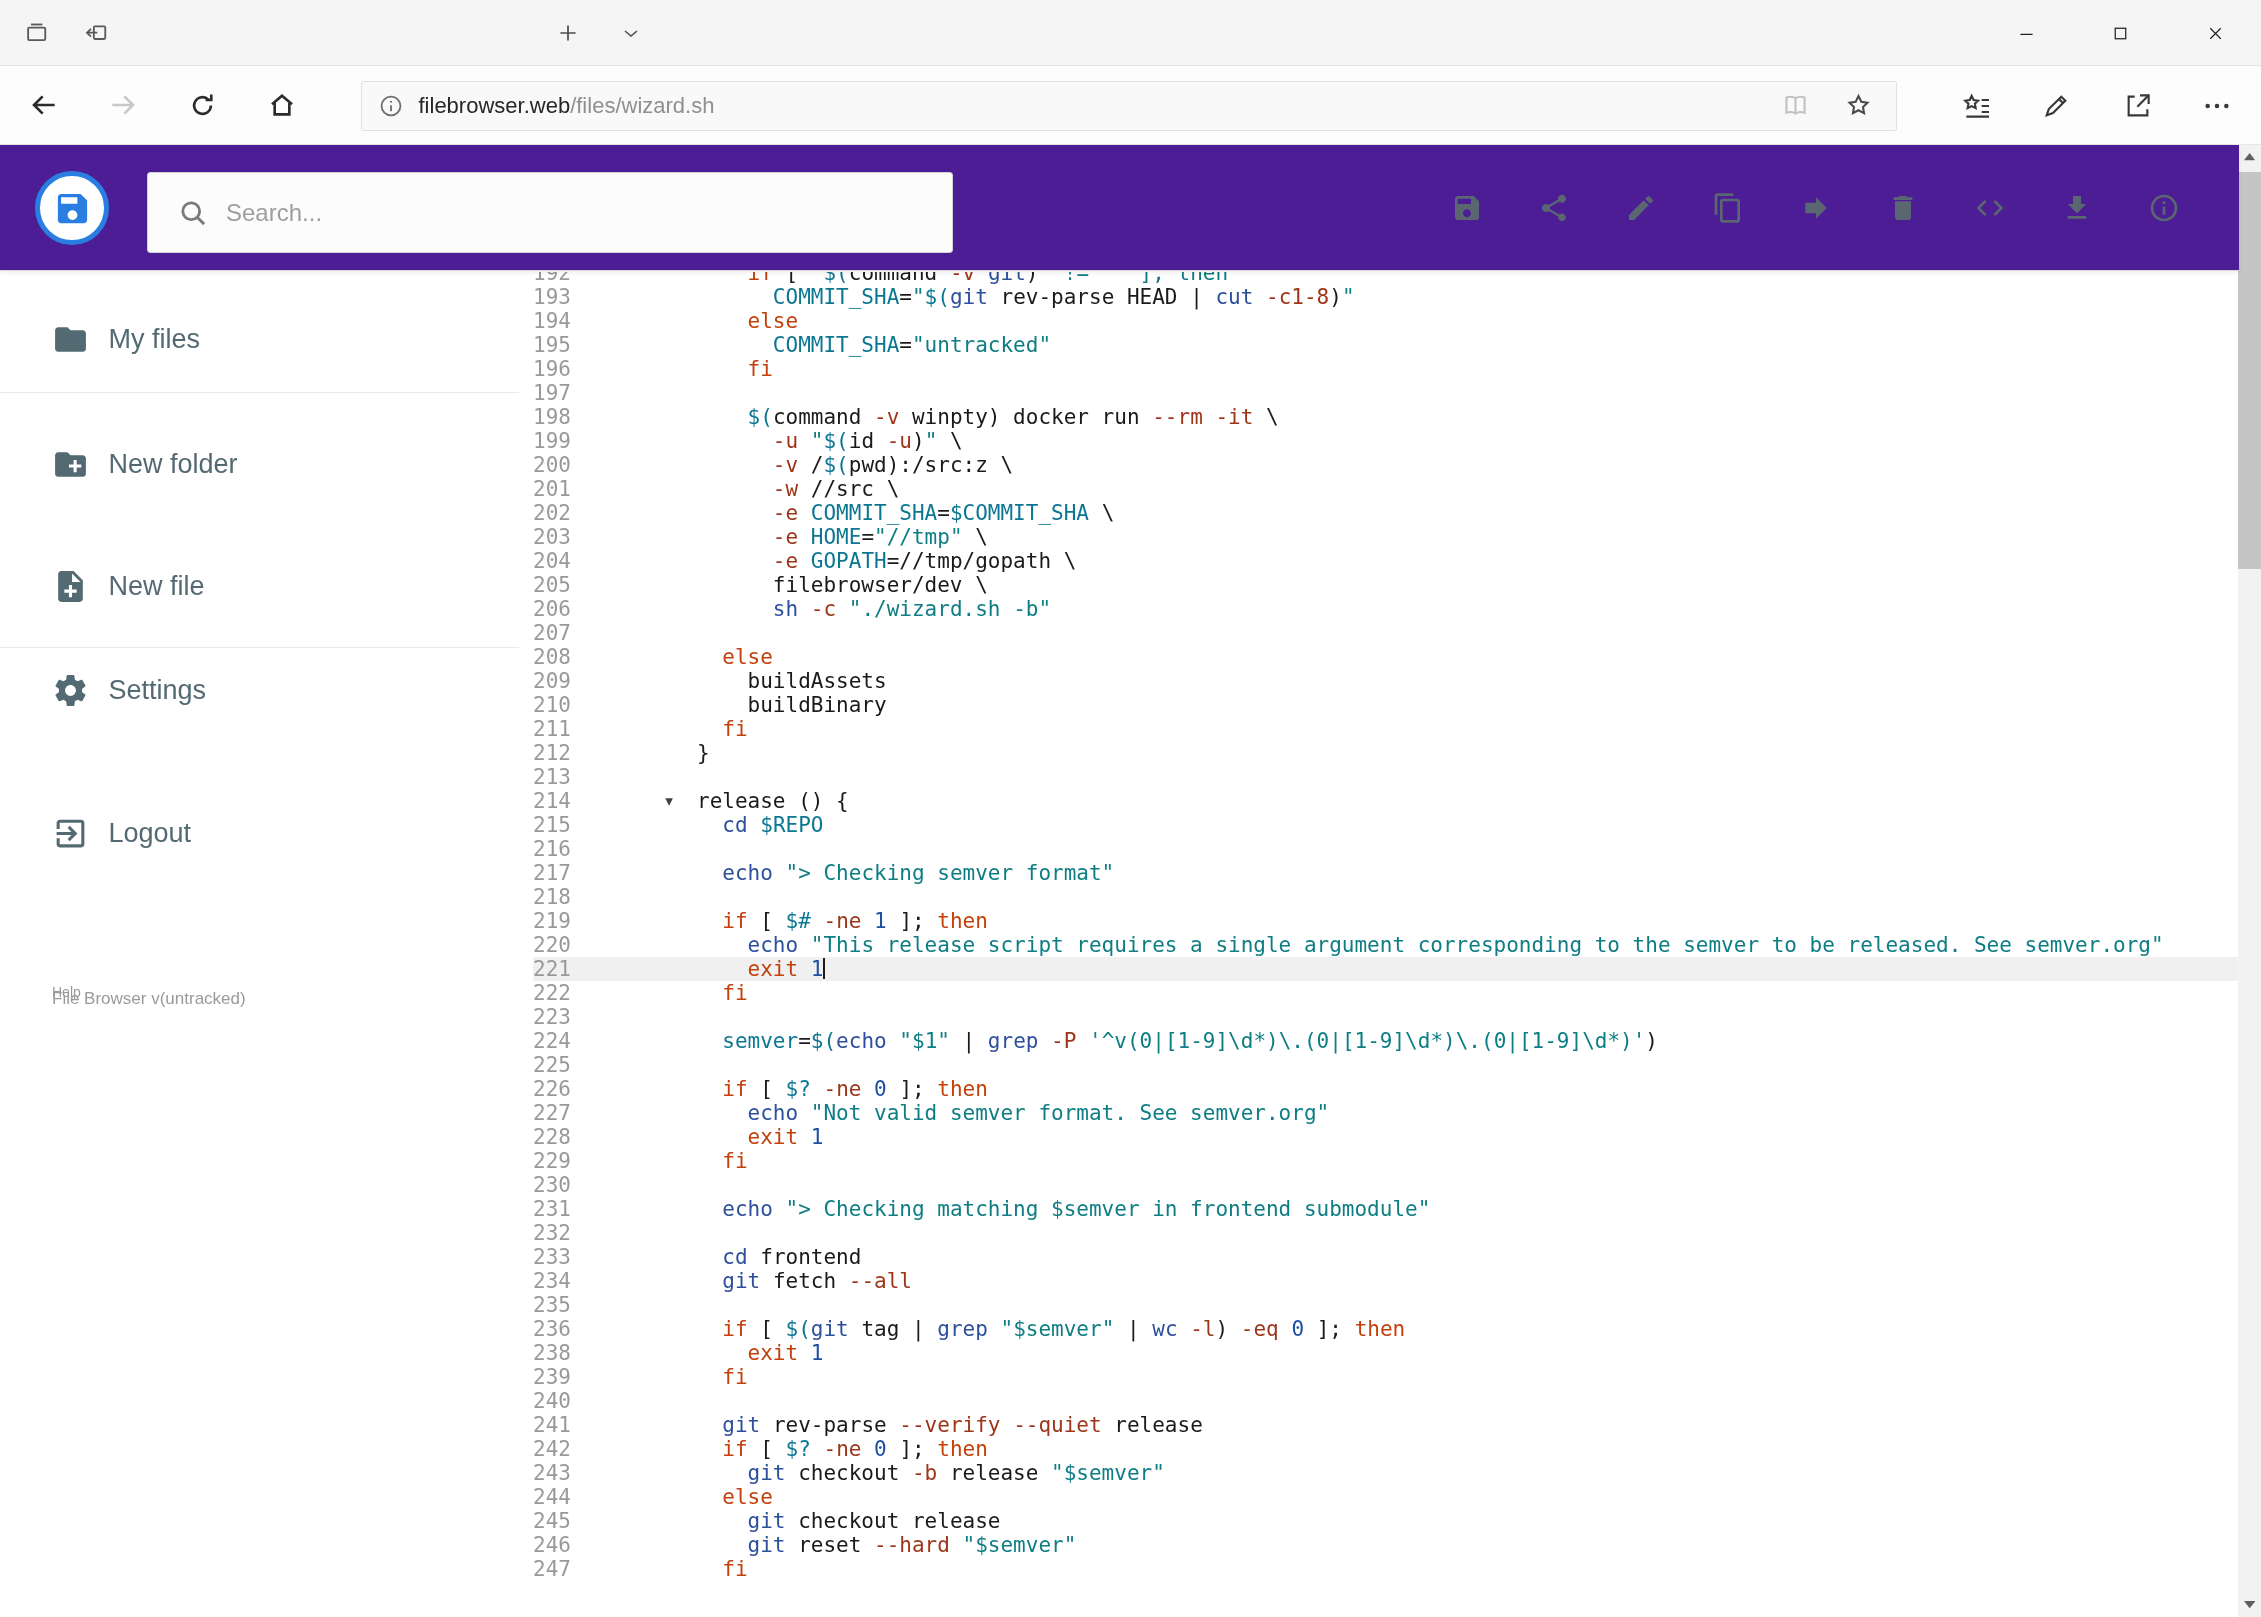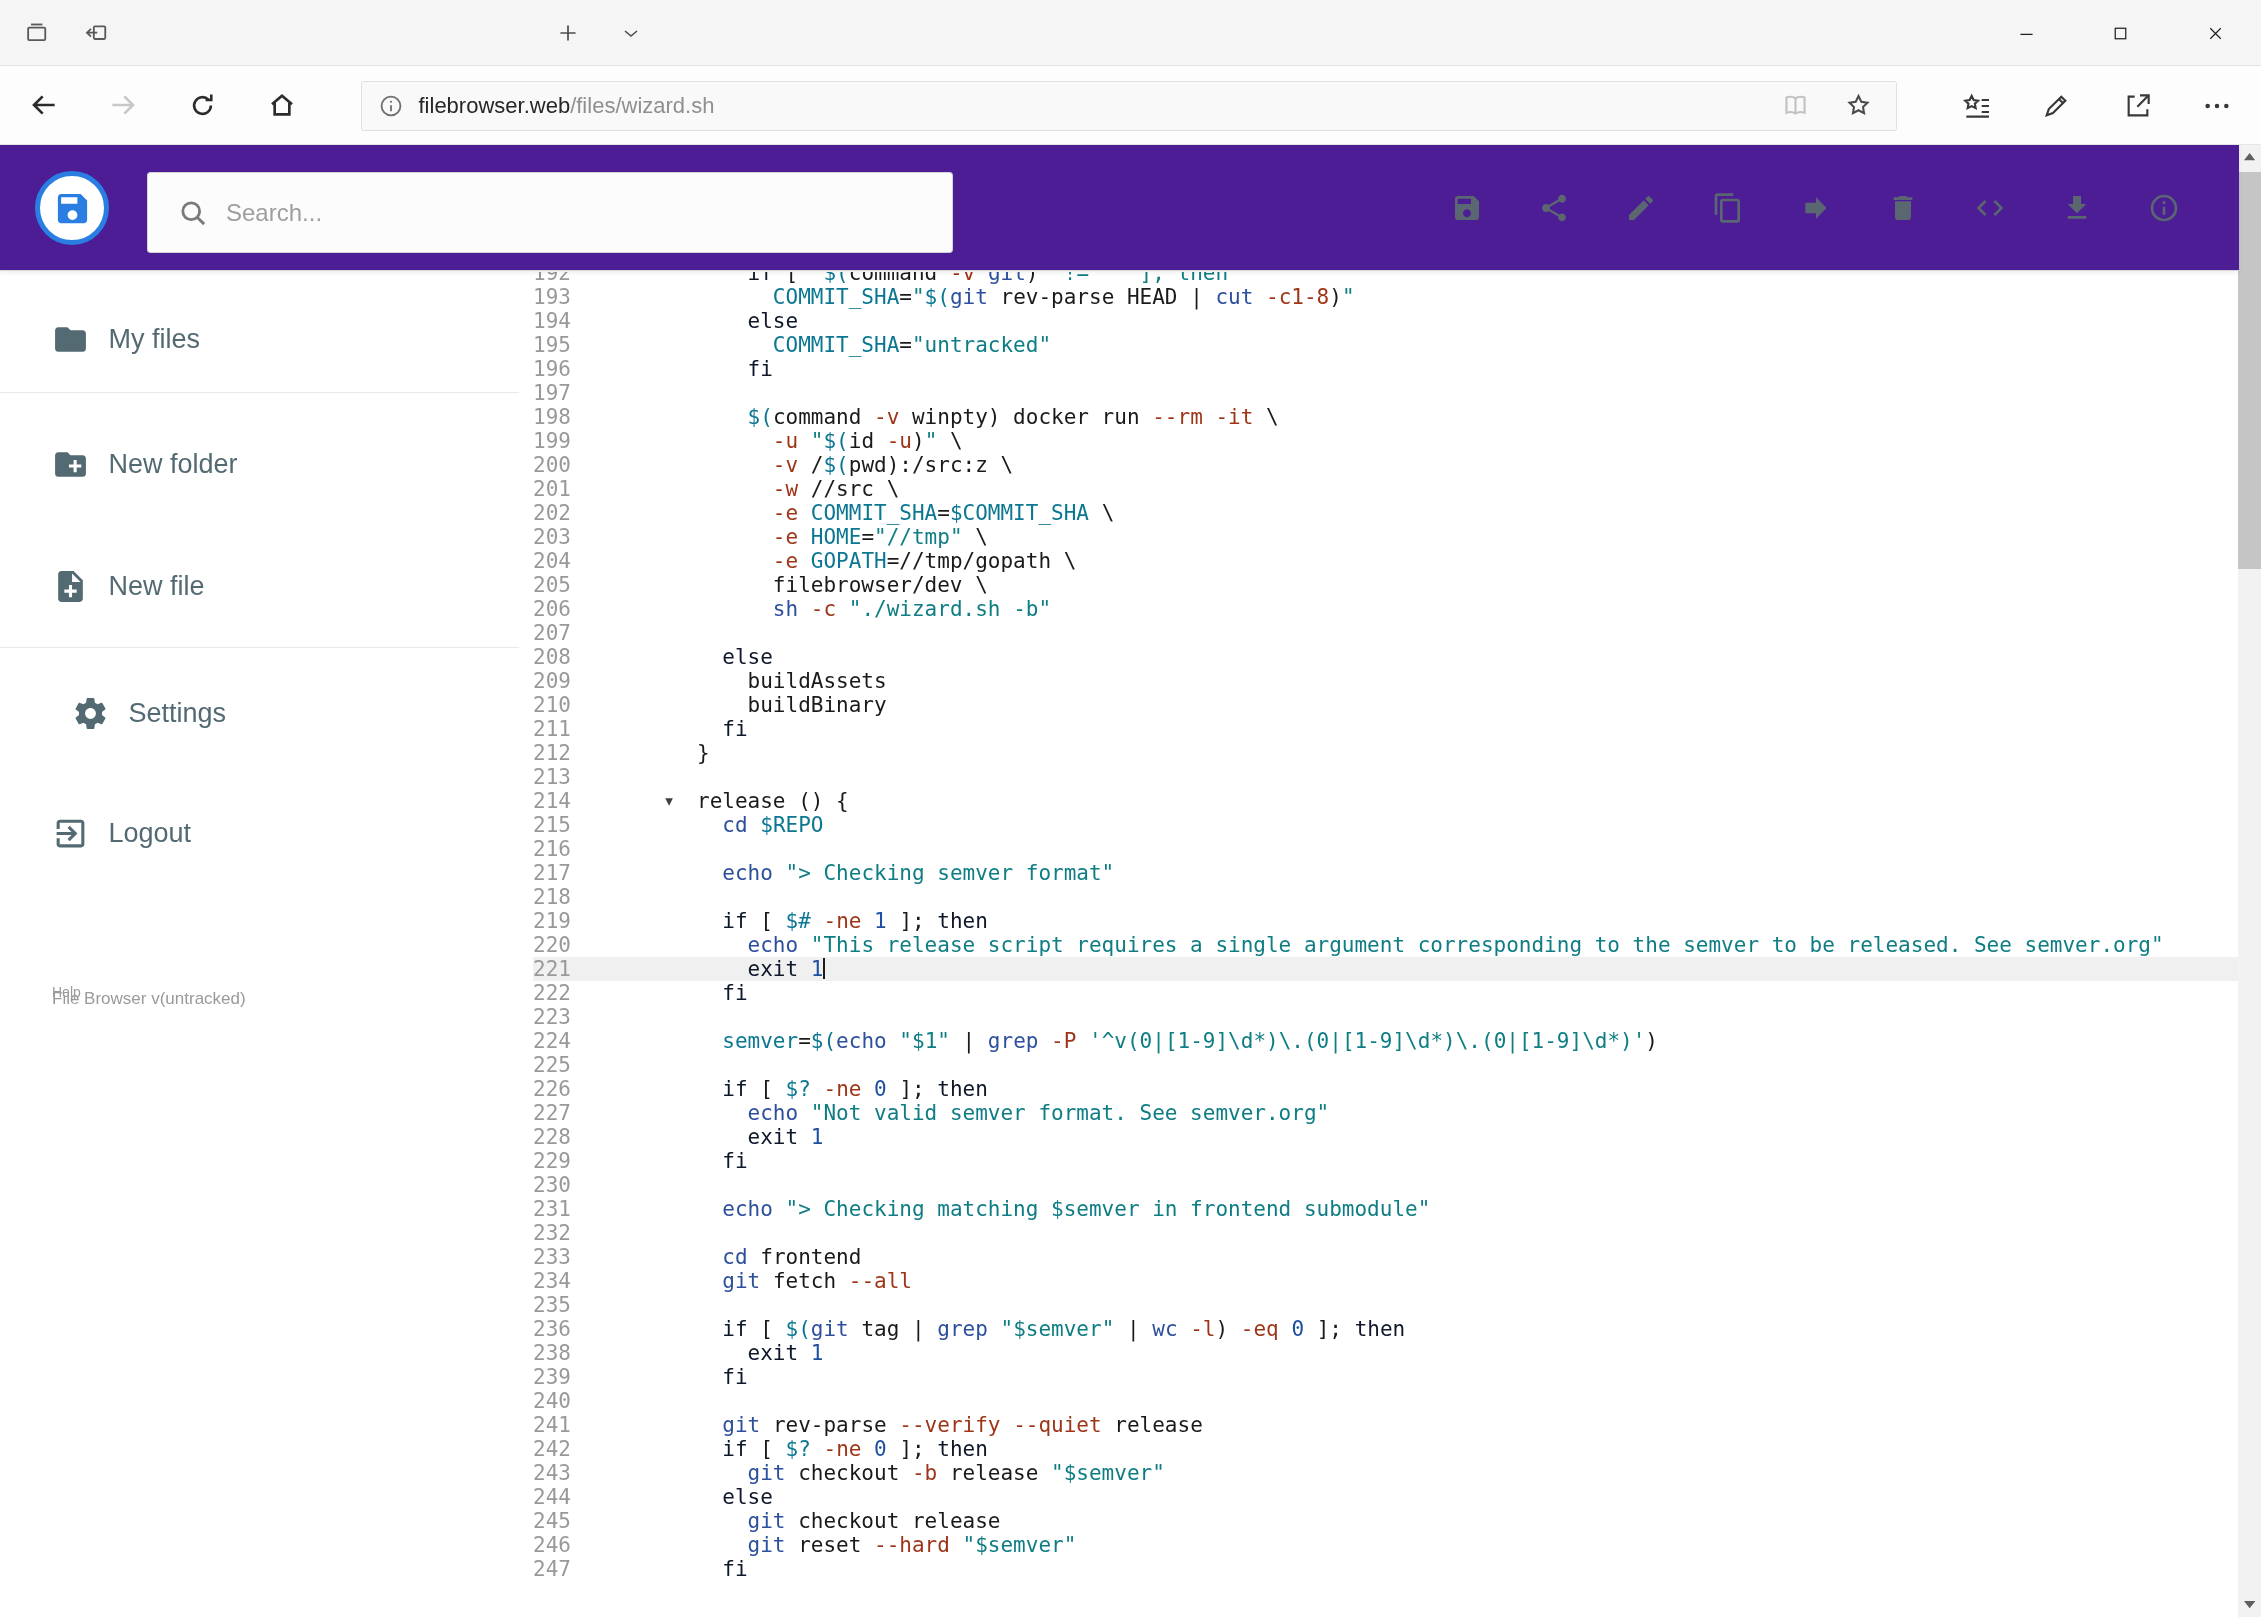--- a/index.html
+++ b/index.html
@@ -71,21 +71,21 @@
   .editor { position:absolute; top:127px; left:533px; right:0; bottom:0; overflow:hidden; background:#fff; }
   .cm-lines { margin-top:-11.3px; }
   .row { display:flex; height:24px; }
   .row.active { background:#f0f0f0; }
   .gut { width:124px; flex-shrink:0; text-align:left; color:#999;
          font:21px/24px "DejaVu Sans Mono","Liberation Mono",monospace; }
   .fold { width:24px; flex-shrink:0; text-align:center; font-family:"DejaVu Sans",sans-serif;
           font-size:15.3px; line-height:24px; color:#3f3f3f; }
   .codeline { font:21px/24px "DejaVu Sans Mono","Liberation Mono",monospace; white-space:pre;
               padding-left:16px; color:#1a1a1a; }
-  .tk-kw  { color:#0f172a; }
+  .tk-kw  { color:#c2410c; }
   .tk-str { color:#0e7d84; }
   .tk-var { color:#0c7792; }
   .tk-bi  { color:#2d4f9e; }
   .tk-opt { color:#9e3518; }
   .tk-num { color:#1d50a2; }
   .cursor { display:inline-block; width:1.6px; height:21px; background:#1b1b1b; vertical-align:-3.2px; }
 
   
   .pscroll { position:absolute; right:0; top:145px; bottom:0; width:22.6px; background:#f2f2f2; }
   .ps-btn { position:absolute; left:0; width:22.6px; height:24px; display:flex; align-items:center; justify-content:center; }
@@ -289,21 +289,21 @@
               <path d="M20 6h-8l-2-2H4c-1.1 0-2 .9-2 2v12c0 1.1.9 2 2 2h16c1.1 0 2-.9 2-2V8c0-1.1-.9-2-2-2zm-1 8h-3v3h-2v-3h-3v-2h3V9h2v3h3v2z"></path>
             </svg>
             <span class="sb-label">New folder</span>
           </div>
           <div class="sb-item" style="top: 270px;">
             <svg width="37" height="37" viewBox="0 0 24 24" fill="#546a73">
               <path d="M14 2H6c-1.1 0-2 .9-2 2v16c0 1.1.9 2 2 2h12c1.1 0 2-.9 2-2V8l-6-6zm2 14h-3v3h-2v-3H8v-2h3v-3h2v3h3v2zm-3-7V3.5L18.5 9H13z"></path>
             </svg>
             <span class="sb-label">New file</span>
           </div>
-          <div class="sb-item" style="top: 397px; padding-left: 20px;">
+          <div class="sb-item" style="top: 374px;">
             <svg width="37" height="37" viewBox="0 0 24 24" fill="#546a73">
               <path d="M19.43 12.98c.04-.32.07-.64.07-.98s-.03-.66-.07-.98l2.11-1.65c.19-.15.24-.42.12-.64l-2-3.46c-.12-.22-.39-.3-.61-.22l-2.49 1c-.52-.4-1.08-.73-1.69-.98l-.38-2.65C14.46 2.18 14.25 2 14 2h-4c-.25 0-.46.18-.49.42l-.38 2.65c-.61.25-1.17.59-1.69.98l-2.49-1c-.23-.09-.49 0-.61.22l-2 3.46c-.13.22-.07.49.12.64l2.11 1.65c-.04.32-.07.65-.07.98s.03.66.07.98l-2.11 1.65c-.19.15-.24.42-.12.64l2 3.46c.12.22.39.3.61.22l2.49-1c.52.4 1.08.73 1.69.98l.38 2.65c.03.24.24.42.49.42h4c.25 0 .46-.18.49-.42l.38-2.65c.61-.25 1.17-.59 1.69-.98l2.49 1c.23.09.49 0 .61-.22l2-3.46c.12-.22.07-.49-.12-.64l-2.11-1.65zM12 15.5c-1.93 0-3.5-1.57-3.5-3.5s1.57-3.5 3.5-3.5 3.5 1.57 3.5 3.5-1.57 3.5-3.5 3.5z"></path>
             </svg>
             <span class="sb-label">Settings</span>
           </div>
           <div class="sb-item" style="top: 517px;">
             <svg width="37" height="37" viewBox="0 0 24 24" fill="#546a73">
               <path d="M10.09 15.59L11.5 17l5-5-5-5-1.41 1.41L12.67 11H3v2h9.67l-2.58 2.59zM19 3H5c-1.1 0-2 .9-2 2v4h2V5h14v14H5v-4H3v4c0 1.1.9 2 2 2h14c1.1 0 2-.9 2-2V5c0-1.1-.9-2-2-2z"></path>
             </svg>
             <span class="sb-label">Logout</span>

